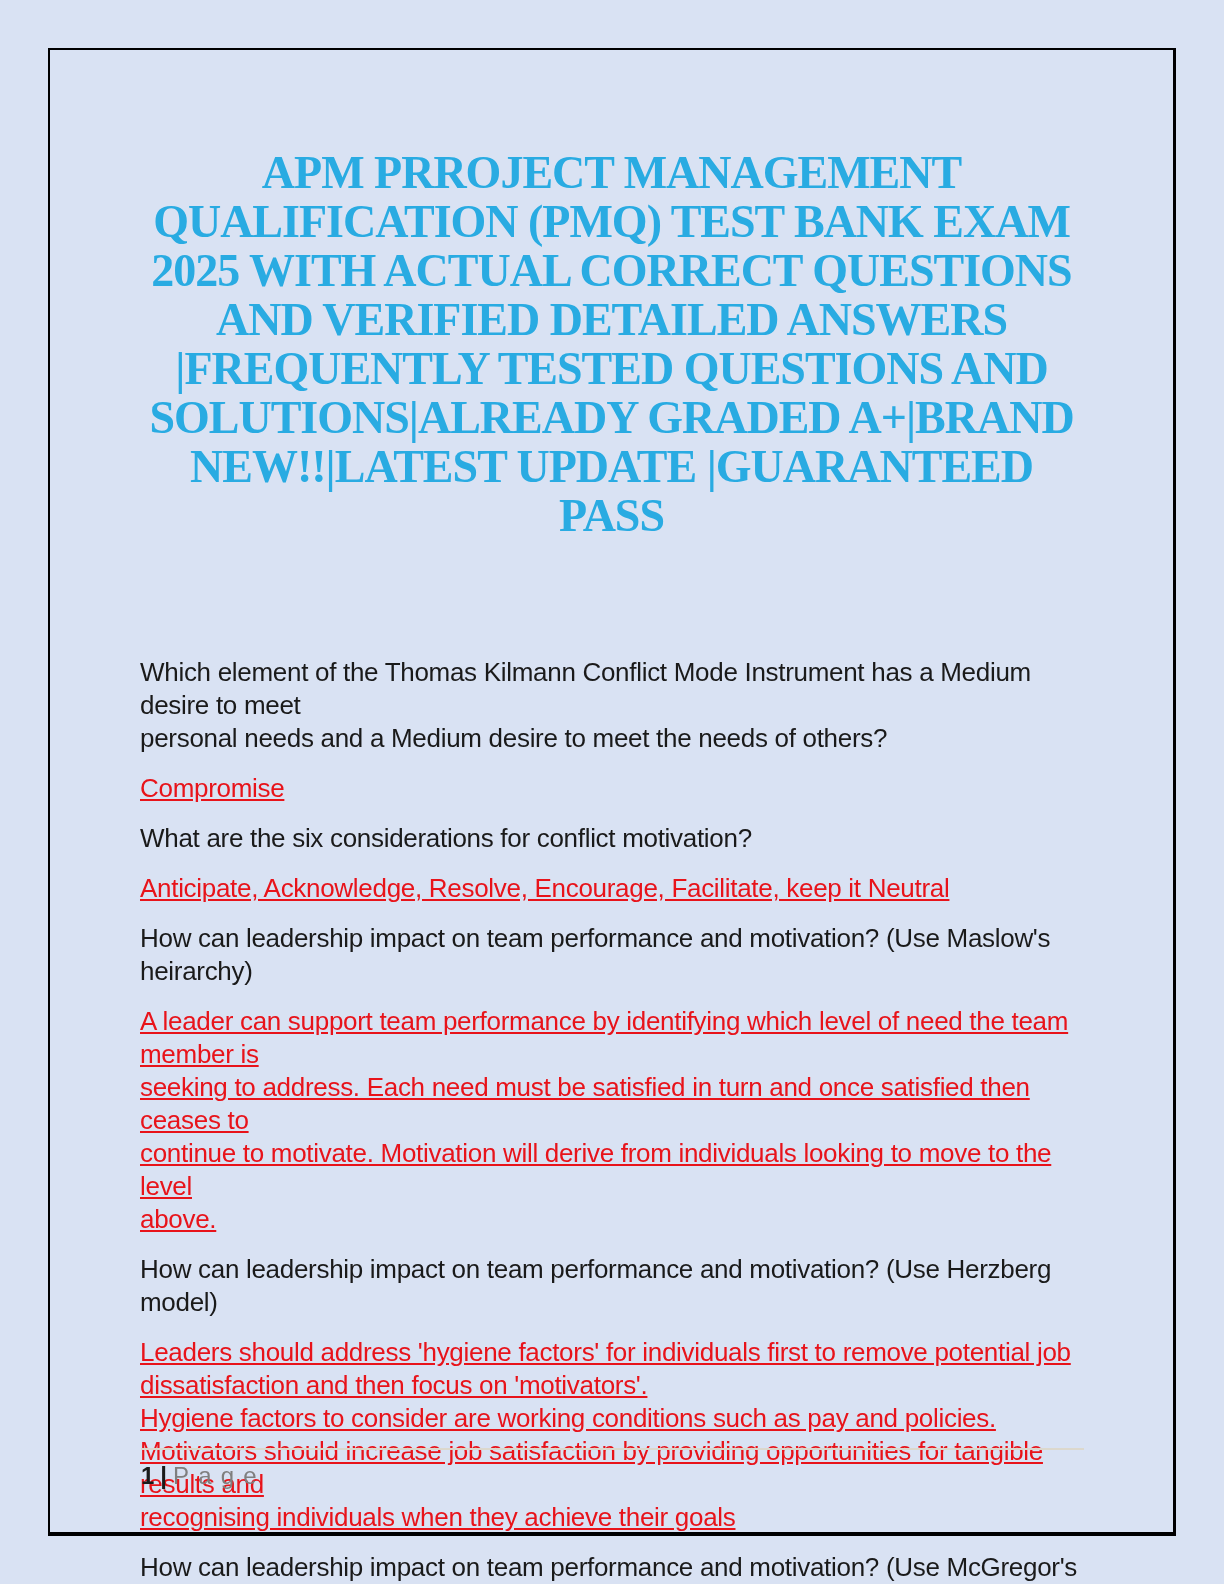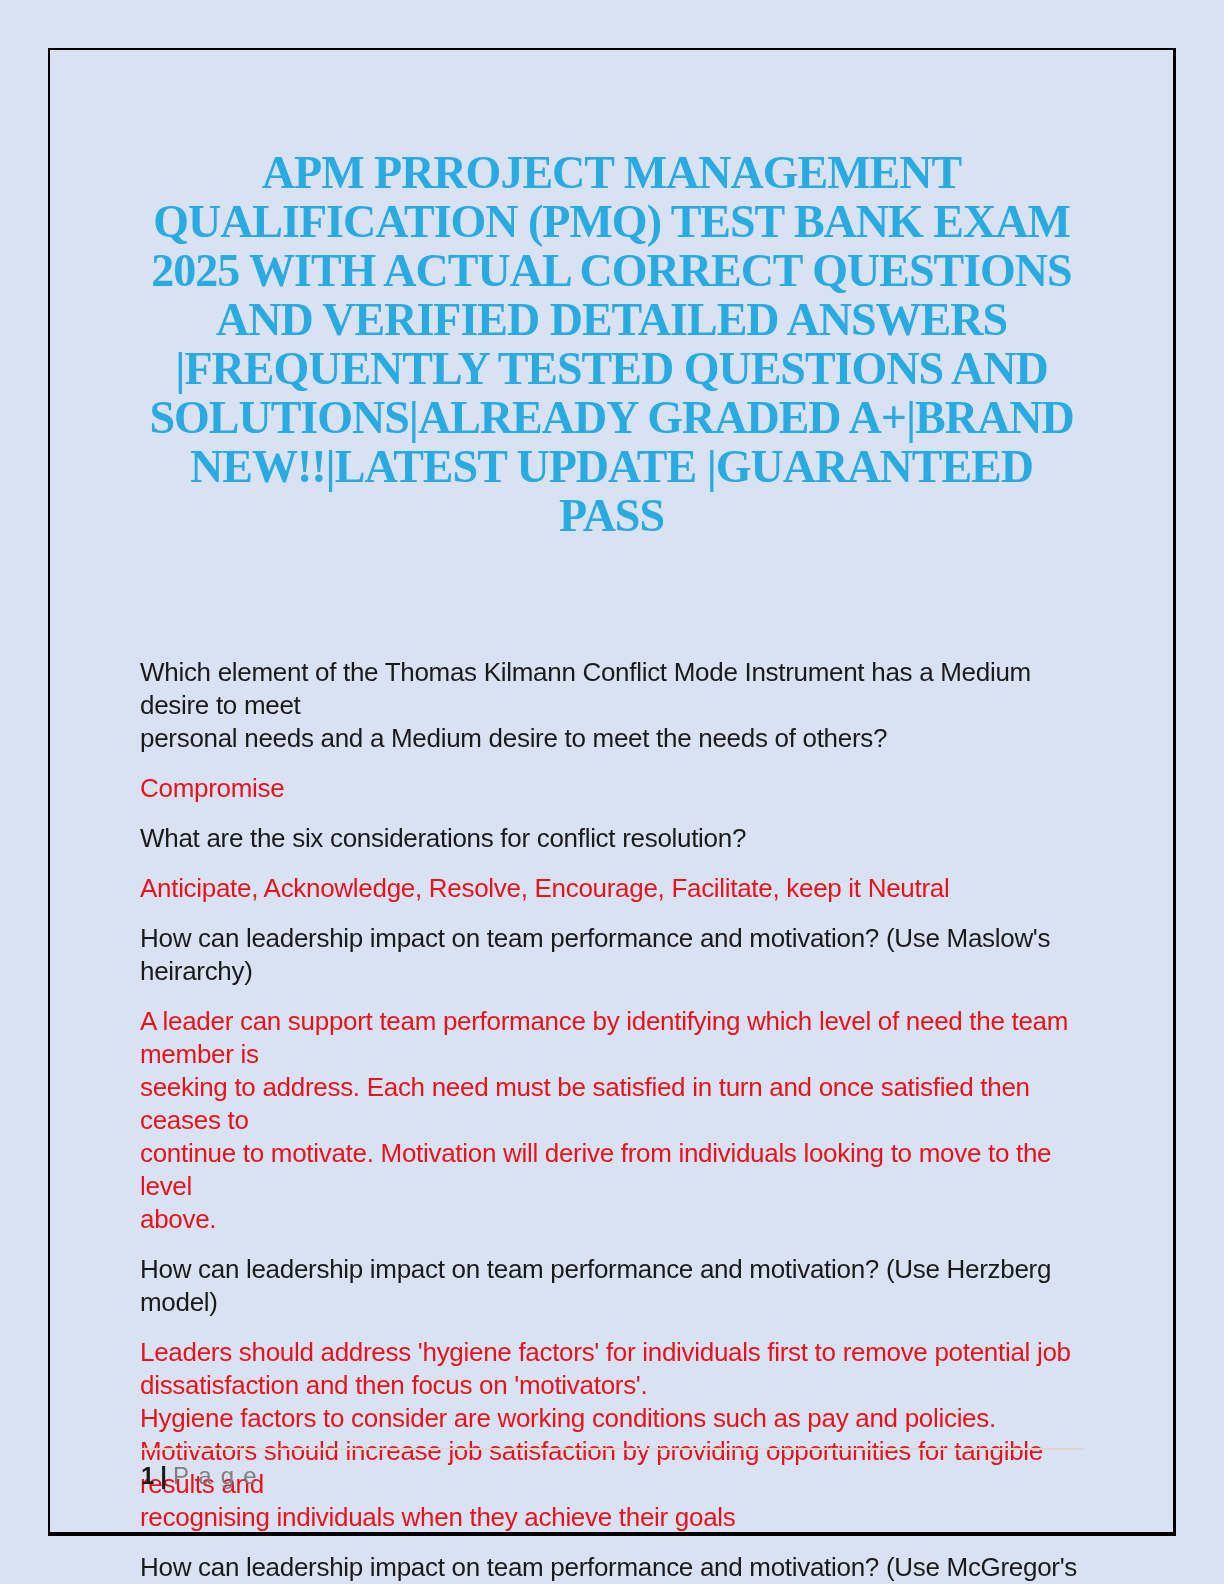--- a/index.html
+++ b/index.html
@@ -39,21 +39,21 @@
     white-space: pre-line;
   }
   .doc-body p {
     margin: 0 0 17px 0;
     font-size: 26px;
     line-height: 33px;
     letter-spacing: -0.3px;
     white-space: pre-line;
   }
   .doc-body p.q { color: #1a1a1a; }
-  .doc-body p.a { color: #e8131a; }
+  .doc-body p.a { color: #e8131a; text-decoration: underline; }
   .footer {
     position: absolute;
     top: 1398px;
     left: 91px;
     width: 943px;
   }
   .footer-rule {
     height: 0;
     border-top: 2px solid #dcd8cd;
   }
@@ -85,21 +85,21 @@
 2025 WITH ACTUAL CORRECT QUESTIONS
 AND VERIFIED DETAILED ANSWERS
 |FREQUENTLY TESTED QUESTIONS AND
 SOLUTIONS|ALREADY GRADED A+|BRAND
 NEW!!|LATEST UPDATE |GUARANTEED PASS</h1>
 
   <div class="doc-body">
     <p class="q">Which element of the Thomas Kilmann Conflict Mode Instrument has a Medium desire to meet
 personal needs and a Medium desire to meet the needs of others?</p>
     <p class="a">Compromise</p>
-    <p class="q">What are the six considerations for conflict resolution?</p>
+    <p class="q">What are the six considerations for conflict motivation?</p>
     <p class="a">Anticipate, Acknowledge, Resolve, Encourage, Facilitate, keep it Neutral</p>
     <p class="q">How can leadership impact on team performance and motivation? (Use Maslow's heirarchy)</p>
     <p class="a">A leader can support team performance by identifying which level of need the team member is
 seeking to address. Each need must be satisfied in turn and once satisfied then ceases to
 continue to motivate. Motivation will derive from individuals looking to move to the level
 above.</p>
     <p class="q">How can leadership impact on team performance and motivation? (Use Herzberg model)</p>
     <p class="a">Leaders should address 'hygiene factors' for individuals first to remove potential job
 dissatisfaction and then focus on 'motivators'.
 Hygiene factors to consider are working conditions such as pay and policies.

